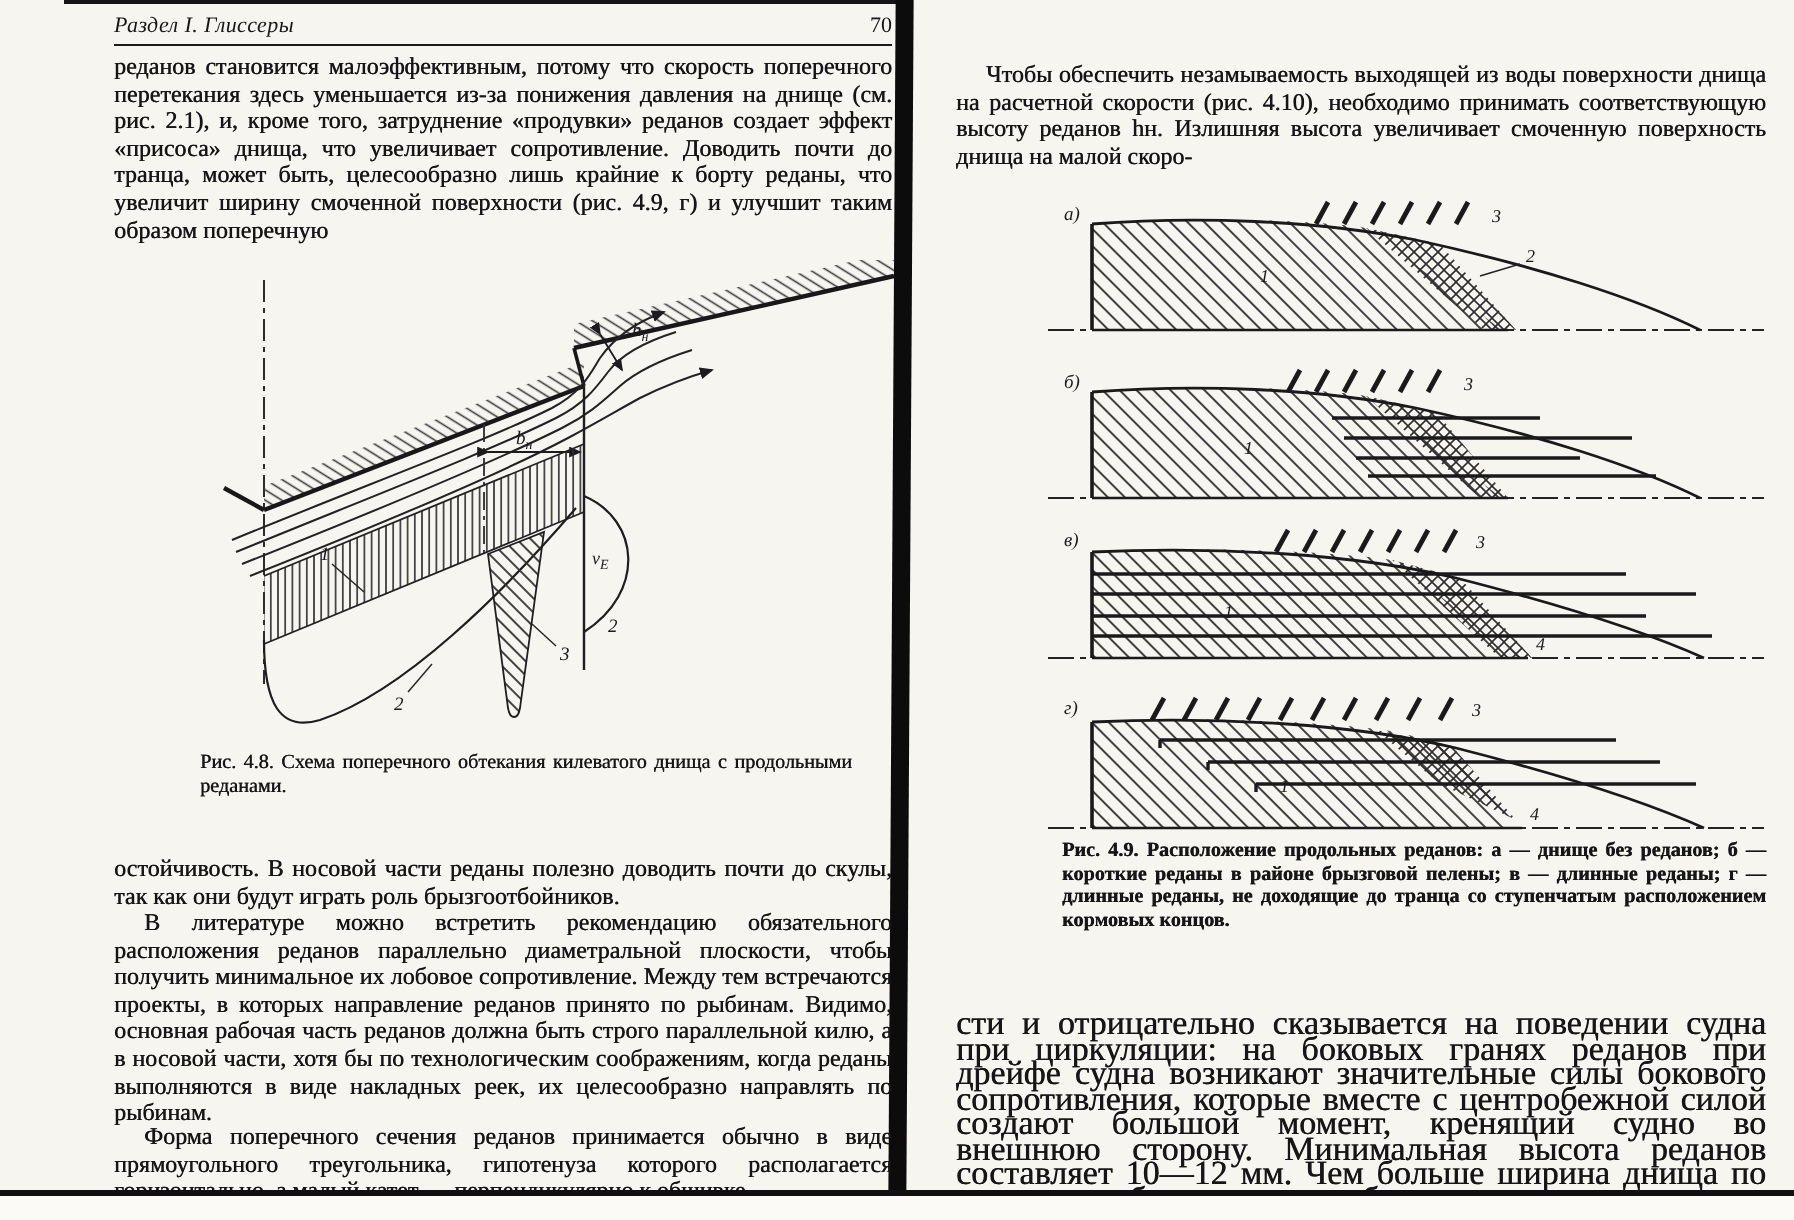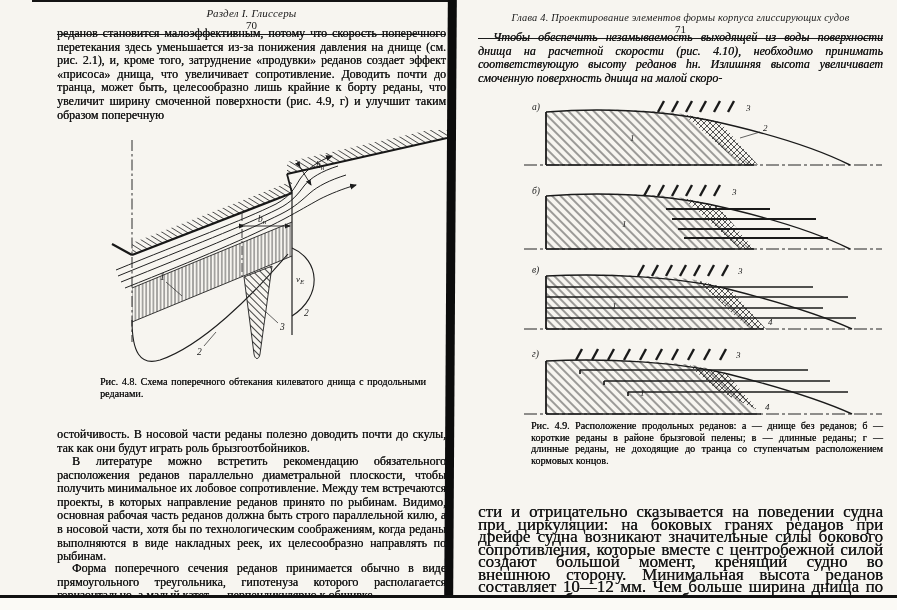--- a/index.html
+++ b/index.html
@@ -9,22 +9,22 @@
     font-family:"Liberation Serif", serif;
     color:#161616;
   }
   .abs{position:absolute;}
   
   .top-edge-line{left:32px;top:0;width:416px;height:2px;background:#141414;}
   .gutter{left:446px;top:0;width:9px;height:598px;background:#0c0c0c;transform:skewX(-.35deg);}
   .bottom-edge-line{left:0;top:595px;width:897px;height:3px;background:#101010;}
   .below-strip{left:0;top:598px;width:897px;height:12px;background:#fbfaf6;}
   
-  .runhead{display:flex;justify-content:space-between;align-items:center;
-    border-bottom:1.4px solid #1b1b1b;padding-bottom:3px;flex-direction:column;}
+  .runhead{display:flex;justify-content:space-between;align-items:flex-start;
+    border-bottom:1.4px solid #1b1b1b;padding-bottom:3px;}
   .runhead .title{font-style:italic;font-size:11px;letter-spacing:.2px;}
   .runhead .pageno{font-weight:normal;font-size:11px;font-style:normal;}
   
   .para{font-size:12px;line-height:13.6px;text-align:justify;
     text-shadow:.25px 0 0 currentColor;hyphens:none;}
   .para.indent{text-indent:15px;}
   .para.tight{font-size:17px;line-height:12.5px;}
   .caption{font-size:10.1px;line-height:11.6px;text-align:justify;
     text-shadow:.2px 0 0 currentColor;}
   .figlegend{font-size:8.5px;line-height:9.8px;text-align:justify;color:#1d1d1d;
@@ -103,26 +103,22 @@
     <text x="210" y="186" font-size="9.5">2</text>
     <text x="202" y="152" font-size="9"><tspan>v</tspan><tspan dy="2.4" font-size="7">E</tspan></text>
   </svg>
 
   <div class="abs caption" style="left:100px;top:376px;width:326px;">Рис. 4.8. Схема поперечного обтекания килеватого днища с продольными реданами.</div>
 
   <p class="abs para" style="left:57px;top:428px;width:389px;margin:0;">остойчивость. В носовой части реданы полезно доводить почти до скулы, так как они будут играть роль брызгоотбойников.</p>
   <p class="abs para indent" style="left:57px;top:455px;width:389px;margin:0;">В литературе можно встретить рекомендацию обязательного расположения реданов параллельно диаметральной плоскости, чтобы получить минимальное их лобовое сопротивление. Между тем встречаются проекты, в которых направление реданов принято по рыбинам. Видимо, основная рабочая часть реданов должна быть строго параллельной килю, а в носовой части, хотя бы по технологическим соображениям, когда реданы выполняются в виде накладных реек, их целесообразно направлять по рыбинам.</p>
   <p class="abs para indent" style="left:57px;top:562px;width:389px;margin:0;">Форма поперечного сечения реданов принимается обычно в виде прямоугольного треугольника, гипотенуза которого располагается горизонтально, а малый катет — перпендикулярно к обшивке,</p>
 
-  <div class="abs runhead" style="left:478px;top:12px;width:405px;">
-    <span class="title" style="font-size:10.4px">Глава 4. Проектирование элементов формы корпуса глиссирующих судов</span>
-    <span class="pageno">71</span>
-  </div>
-
-  <p class="abs para indent" style="left:478px;top:31px;width:405px;margin:0;font-style:italic;">Чтобы обеспечить незамываемость выходящей из воды поверхности днища на расчетной скорости (рис. 4.10), необходимо принимать соответствующую высоту реданов hн. Излишняя высота увеличивает смоченную поверхность днища на малой скоро-</p>
+
+  <p class="abs para indent" style="left:478px;top:31px;width:405px;margin:0;">Чтобы обеспечить незамываемость выходящей из воды поверхности днища на расчетной скорости (рис. 4.10), необходимо принимать соответствующую высоту реданов hн. Излишняя высота увеличивает смоченную поверхность днища на малой скоро-</p>
 
   <svg class="abs" style="left:518px;top:99px;" width="370" height="70" viewBox="0 0 370 70">
     <defs>
       <pattern id="ah" width="6" height="6" patternUnits="userSpaceOnUse" patternTransform="rotate(-45)">
         <line x1="3" y1="0" x2="3" y2="6" stroke="#2c2c2c" stroke-width="0.9"></line>
       </pattern>
       <pattern id="ax" width="6" height="6" patternUnits="userSpaceOnUse">
         <line x1="0" y1="6" x2="6" y2="0" stroke="#2c2c2c" stroke-width="0.8"></line>
         <line x1="0" y1="0" x2="6" y2="6" stroke="#2c2c2c" stroke-width="0.8"></line>
       </pattern>
@@ -255,19 +251,19 @@
         <line x1="170" y1="14" x2="176" y2="3"></line>
       <line x1="186" y1="14" x2="192" y2="3"></line>
         <line x1="202" y1="14" x2="208" y2="3"></line>
     </g>
     <text x="14" y="11" font-size="9.5">г)</text>
     <text x="218" y="12" font-size="9">3</text>
     <text x="122" y="50" font-size="9">1</text>
     <text x="247" y="64" font-size="9">4</text>
   </svg>
 
-  <div class="abs caption" style="left:531px;top:420px;width:352px;">Рис. 4.9. Расположение продольных реданов: а — днище без реданов; б — короткие реданы в районе брызговой пелены; в — длинные реданы; г — длинные реданы, не доходящие до транца со ступенчатым расположением кормовых концов.</div>
+  <div class="abs caption" style="left:531px;top:420px;width:352px;font-weight:bold;">Рис. 4.9. Расположение продольных реданов: а — днище без реданов; б — короткие реданы в районе брызговой пелены; в — длинные реданы; г — длинные реданы, не доходящие до транца со ступенчатым расположением кормовых концов.</div>
 
   <p class="abs para tight" style="left:478px;top:506px;width:405px;margin:0;">сти и отрицательно сказывается на поведении судна при циркуляции: на боковых гранях реданов при дрейфе судна возникают значительные силы бокового сопротивления, которые вместе с центробежной силой создают большой момент, кренящий судно во внешнюю сторону. Минимальная высота реданов составляет 10—12 мм. Чем больше ширина днища по скуле, тем больше может быть взята высота редана. Для катеров водоизмещением 800—1200 кг при ширине до 2 м не рекомендуется принимать высоту более 30 мм.</p>
 
   <div class="abs bottom-edge-line"></div>
   <div class="abs below-strip"></div>
 </div>
 
 </body></html>

